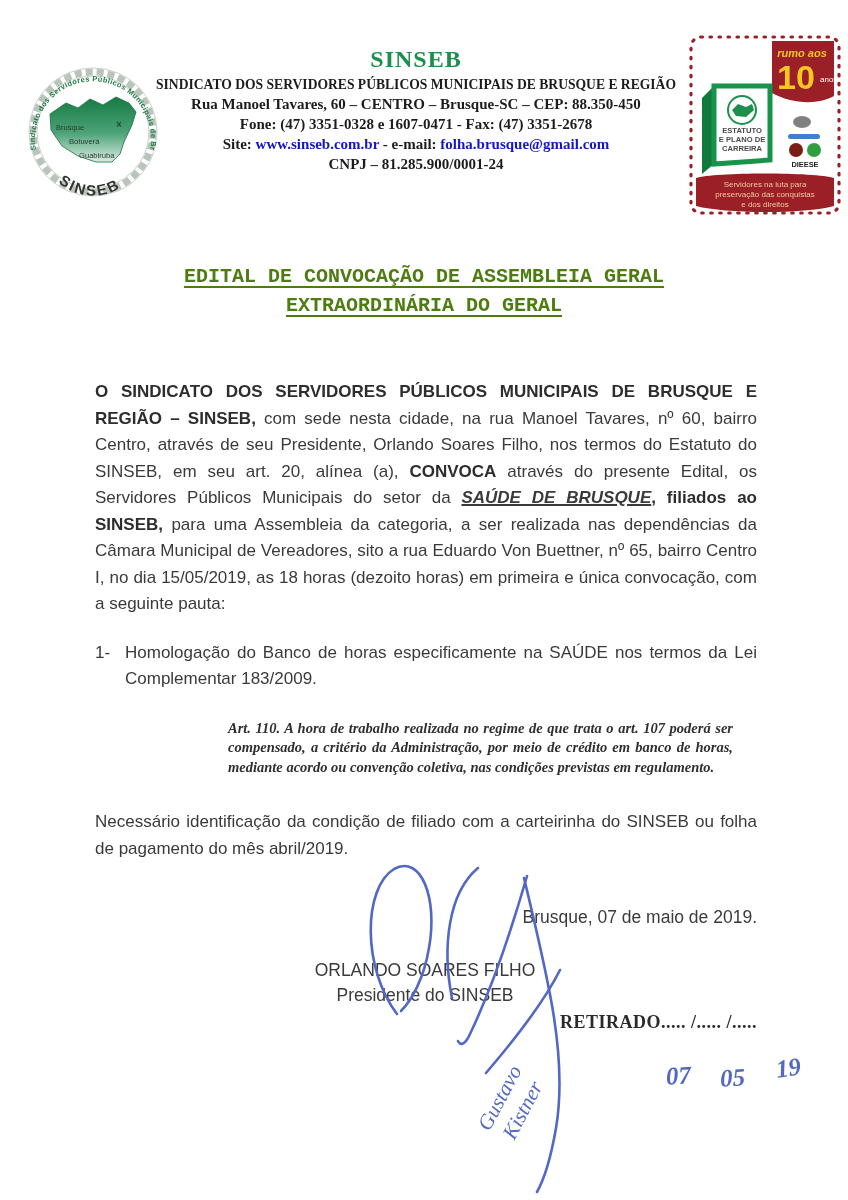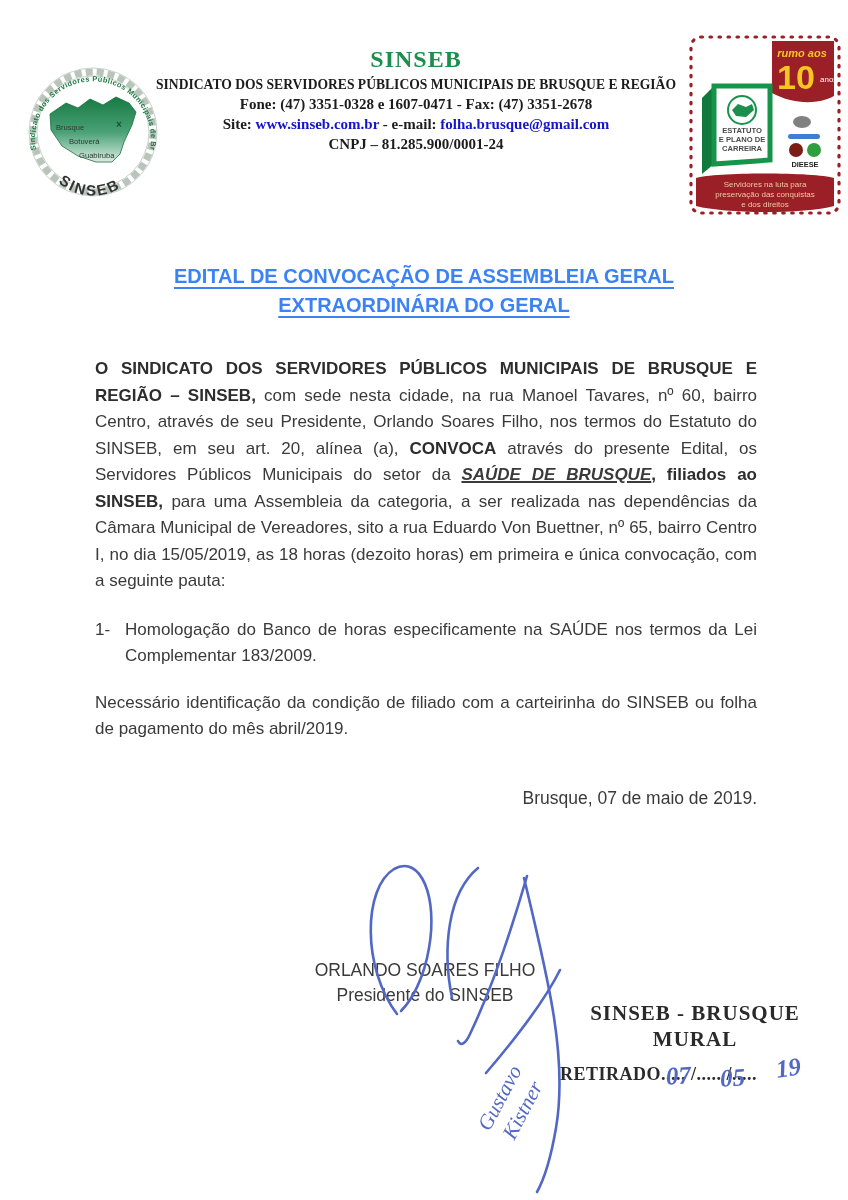--- a/index.html
+++ b/index.html
@@ -16,39 +16,39 @@
     position:absolute; left:138px; top:46px; width:556px; text-align:center;
     font-family:"Liberation Serif", serif; font-weight:bold; color:#1c1c1c;
   }
   .ht-acronym { font-size:24px; color:#1d8f4c; letter-spacing:1px; margin-bottom:4px; }
   .ht-org    { font-size:13.6px; margin-bottom:3px; white-space:nowrap; }
   .ht-line   { font-size:15px; margin-bottom:3px; }
   .ht-link   { color:#1515c8; }
   
   .doc-title {
     position:absolute; left:94px; top:262px; width:660px; text-align:center;
-    font-size:20px; font-weight:bold; color:#3b82f6; line-height:29px;
+    font-size:20px; font-weight:bold; color:#4d7c0f; line-height:29px;font-family:Liberation Mono, monospace;
   }
   .doc-title span { text-decoration:underline; text-decoration-thickness:2px; text-underline-offset:4px; }
   
   .doc-body {
-    position:absolute; left:95px; top:356px; width:662px;
+    position:absolute; left:95px; top:379px; width:662px;
     font-size:17px; line-height:26.5px; text-align:justify; color:#3a3a3a;
   }
   .doc-body b { color:#2d2d2d; }
   .seg-underline { font-weight:bold; font-style:italic; text-decoration:underline; text-decoration-thickness:2px; }
   .list-item { margin-top:22px; display:flex; }
   .list-marker { flex:0 0 30px; }
   .list-text { flex:1; text-align:justify; }
   .quote {
     margin:26px 74px 0 133px; width:505px;
     font-family:"Liberation Serif", serif; font-weight:bold; font-style:italic;
     font-size:14.5px; line-height:19.5px; color:#2f2f2f; text-align:justify;
   }
-  .p2 { margin-top:20px; }
+  .p2 { margin-top:32px; }
   .date-line { margin-top:42px; text-align:right; font-size:17.5px; }
   
   .sig-block {
     position:absolute; left:95px; top:958px; width:660px; text-align:center;
     font-size:17.5px; color:#3a3a3a; line-height:25px;
   }
   .signature-svg { position:absolute; left:320px; top:852px; pointer-events:none; }
   .hand-name {
     position:absolute; left:436px; top:1078px; width:150px;
     transform:rotate(-62deg); transform-origin:50% 50%;
@@ -99,20 +99,21 @@
     <text x="53" y="94" font-size="7.6" fill="#2e3b33" font-family="Liberation Sans, sans-serif">Botuverá</text>
     <text x="63" y="108" font-size="7.6" fill="#2e3b33" font-family="Liberation Sans, sans-serif">Guabiruba</text>
     <text font-family="Liberation Sans, sans-serif" font-size="15" font-weight="bold" fill="#333333" letter-spacing="2">
       <textPath href="#ringBottomPath" startOffset="6">SINSEB</textPath>
     </text>
   </svg>
 
   <div class="header-text">
     <div class="ht-acronym">SINSEB</div>
     <div class="ht-org">SINDICATO DOS SERVIDORES PÚBLICOS MUNICIPAIS DE BRUSQUE E REGIÃO</div>
+    <div class="ht-line">Rua Manoel Tavares, 60 – CENTRO – Brusque-SC – CEP: 88.350-450</div>
     <div class="ht-line">Fone: (47) 3351-0328 e 1607-0471  -  Fax: (47) 3351-2678</div>
     <div class="ht-line">
       <span>Site:</span>
       <a class="ht-link">www.sinseb.com.br</a>
       <span>-</span>
       <span>e-mail:</span>
       <a class="ht-link">folha.brusque@gmail.com</a>
     </div>
     <div class="ht-line">CNPJ – 81.285.900/0001-24</div>
   </div>
@@ -158,20 +159,21 @@
 <div class="doc-body">
   <p>
     <b>O SINDICATO DOS SERVIDORES PÚBLICOS MUNICIPAIS DE BRUSQUE E REGIÃO – SINSEB,</b><span> com sede nesta cidade, na rua Manoel Tavares,  nº 60, bairro Centro, através de seu Presidente, Orlando Soares Filho, nos termos do Estatuto do SINSEB, em seu art. 20, alínea (a), </span><b>CONVOCA</b><span> através do presente Edital, os Servidores Públicos Municipais do setor da </span><span class="seg-underline">SAÚDE DE BRUSQUE</span><b>, filiados ao SINSEB,</b><span> para uma Assembleia da categoria, a ser realizada nas dependências da Câmara Municipal de Vereadores, sito a rua Eduardo Von Buettner, nº 65, bairro Centro I, no dia 15/05/2019, as 18 horas (dezoito horas) em primeira e única convocação, com a seguinte pauta:</span>
   </p>
 
   <div class="list-item">
     <span class="list-marker">1-</span>
     <span class="list-text">Homologação do Banco de horas especificamente na SAÚDE nos termos da Lei Complementar 183/2009.</span>
   </div>
 
+  <p class="quote">Art. 110. A hora de trabalho realizada no regime de que trata o art. 107 poderá ser compensado, a critério da Administração, por meio de crédito em banco de horas, mediante acordo ou convenção coletiva, nas condições previstas em regulamento.</p>
 
   <p class="p2">Necessário identificação da condição de filiado com a carteirinha do SINSEB ou folha de pagamento do mês abril/2019.</p>
 
   <p class="date-line">Brusque, 07 de maio de 2019.</p>
 </div>
 
 <div class="sig-block">
   <div>ORLANDO SOARES FILHO</div>
   <div>Presidente do SINSEB</div>
 </div>
@@ -185,23 +187,19 @@
     <path d="M166 221 C196 186, 226 146, 240 118"></path>
   </g>
 </svg>
 
 <div class="hand-name">
   <div>Gustavo</div>
   <div>Kistner</div>
 </div>
 
 <div class="mural">
-  <div class="mural-title">
-    <div>SINSEB - BRUSQUE</div>
-    <div>MURAL</div>
-  </div>
   <div class="mural-row row-retirado">
     <span>RETIRADO</span><span>..... /..... /.....</span>
   </div>
   <span class="hand-num hn-day">07</span>
   <span class="hand-num hn-month">05</span>
   <span class="hand-num hn-year">19</span>
 </div>
 
 </body></html>

